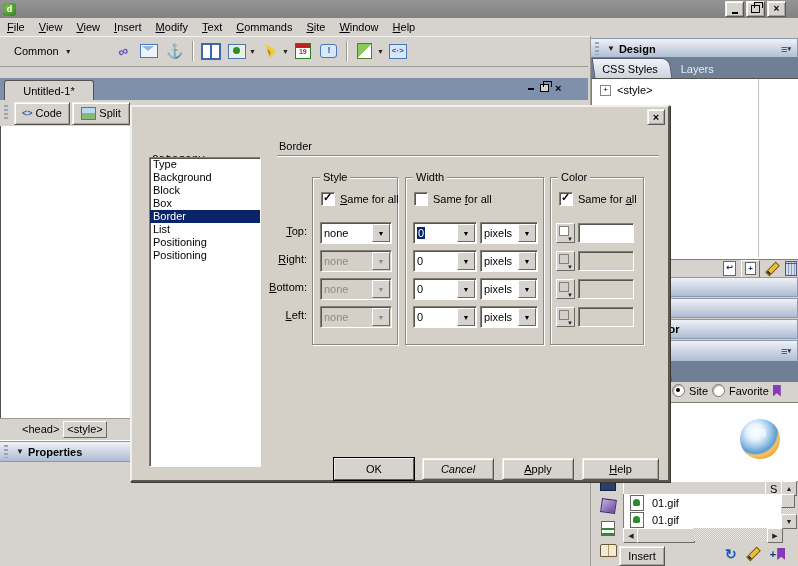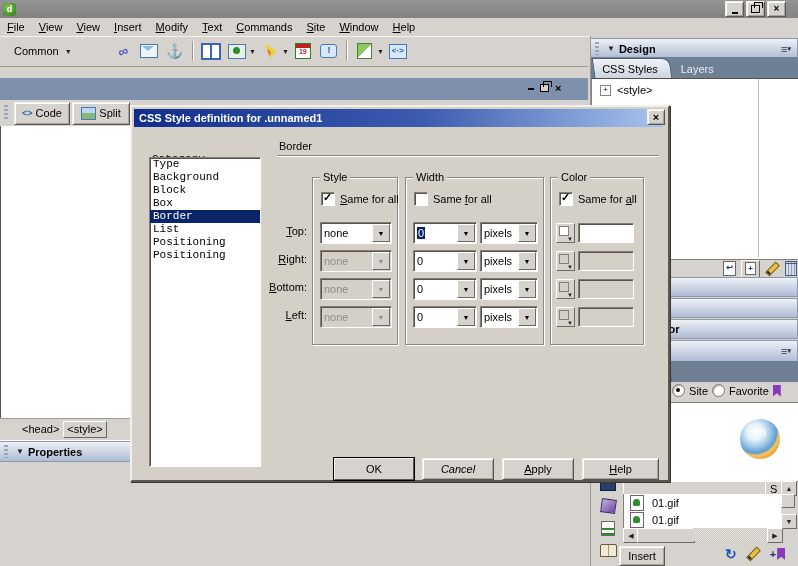--- a/index.html
+++ b/index.html
@@ -97,21 +97,21 @@
   .i-shock{width:13px;height:12px;background:linear-gradient(135deg,#c8b0e0,#6848a0);border:1px solid #402870;transform:rotate(8deg);}
   .i-scripts{width:12px;height:13px;background:#fff;border:1px solid #6a6860;box-shadow:inset 0 -2px 0 #2e8c2e, inset 0 -5px 0 #fff, inset 0 -7px 0 #2e8c2e;}
   .i-library{width:15px;height:11px;background:linear-gradient(90deg,#f0ead8 48%,#b09868 48%,#b09868 52%,#f0ead8 52%);border:1px solid #705830;border-radius:2px 2px 0 0;}
   .refresh{color:#1858c0;font-weight:bold;font-size:14px;}
   .plus{color:#103878;font-weight:bold;font-size:11px;margin-right:1px;}
   
   .dialog{left:130px;top:105px;width:536px;height:373px;background:#d4d0c8;border:2px solid;border-color:#f2f0ec #5a5750 #5a5750 #f2f0ec;box-shadow:1px 1px 0 #3a3834;z-index:10;}
   .dlgtitle{left:2px;top:2px;width:528px;height:18px;background:linear-gradient(90deg,#122e8c 0%,#3c5cb0 55%,#a8c4ec 100%);display:flex;align-items:center;color:#fff;font-weight:bold;}
   .dlgclose{position:absolute;right:3px;top:2px;width:16px;height:14px;font-weight:bold;font-size:11px;}
   .listbox{left:17px;top:50px;width:110px;height:308px;overflow:hidden;}
-  .lbitem{height:13px;line-height:13px;padding-left:3px;font-family:Liberation Mono, monospace;}
+  .lbitem{height:13px;line-height:13px;padding-left:3px;}
   .lbitem.sel{background:#0a246a;color:#fff;}
   .group{position:absolute;border:1px solid #8a8880;box-shadow:1px 1px 0 #fff, inset 1px 1px 0 #fff;}
   .glegend{position:absolute;top:-7px;left:7px;background:#d4d0c8;padding:0 3px;}
   .cbrow{position:absolute;left:8px;top:14px;display:flex;align-items:center;gap:5px;}
   .checkbox{width:12px;height:12px;background:#fff;border:1px solid;border-color:#827f77 #fff #fff #827f77;box-shadow:inset 1px 1px 0 #56544e;position:relative;}
   .checkbox.checked::after{content:"✓";position:absolute;left:1px;top:-2px;font-weight:bold;font-size:11px;}
   .combo{position:absolute;height:20px;background:#fff;border:1px solid;border-color:#827f77 #fff #fff #827f77;box-shadow:inset 1px 1px 0 #56544e;display:flex;align-items:center;}
   .combo .fld{flex:1;padding-left:3px;white-space:nowrap;overflow:hidden;}
   .combo .ab{width:16px;height:16px;margin:1px;background:#d6d3ce;border:1px solid;border-color:#fff #6e6a63 #6e6a63 #fff;display:flex;align-items:center;justify-content:center;font-size:7px;color:#000;}
   .combo.dis{background:#d4d0c8;}
@@ -197,20 +197,23 @@
     <div class="tbi">
         <div class="i-template"></div>
       </div>
     <span class="tbdd">▼</span>
     <div class="tbi">
         <div class="i-tagch">&lt;·&gt;</div>
       </div>
   </div>
 
   <div class="abs tabstrip"></div>
+  <div class="abs doctab">
+    <span>Untitled-1*</span>
+  </div>
   <div class="abs mdict" style="left:528px;">
     <div class="ico-min" style="margin-top:2px;"></div>
     <div class="ico-restore"></div>
     <span style="font-weight:bold;">×</span>
   </div>
   <div class="abs doctools">
     <div class="grip"></div>
     <div class="raised2 btn codebtn">
       <span class="codeico">&lt;&gt;</span>
       <span>Code</span>
@@ -347,23 +350,20 @@
       <span class="refresh">↻</span>
       <div class="pencil"></div>
       <div style="display:flex;align-items:center;">
         <span class="plus">+</span>
         <div class="bookmark"></div>
       </div>
     </div>
   </div>
 
   <div class="abs dialog">
-    <div class="abs dlgtitle">
-      <span style="margin-left:5px;">CSS Style definition for .unnamed1</span>
-    </div>
     <div class="raised2 btn dlgclose">
         <span>×</span>
       </div>
 
     <span class="abs" style="left:20px;top:46px;font-family:Liberation Mono, monospace;">Category</span>
     <div class="abs sunken listbox">
       <div class="lbitem">Type</div>
       <div class="lbitem">Background</div>
       <div class="lbitem">Block</div>
       <div class="lbitem">Box</div>

